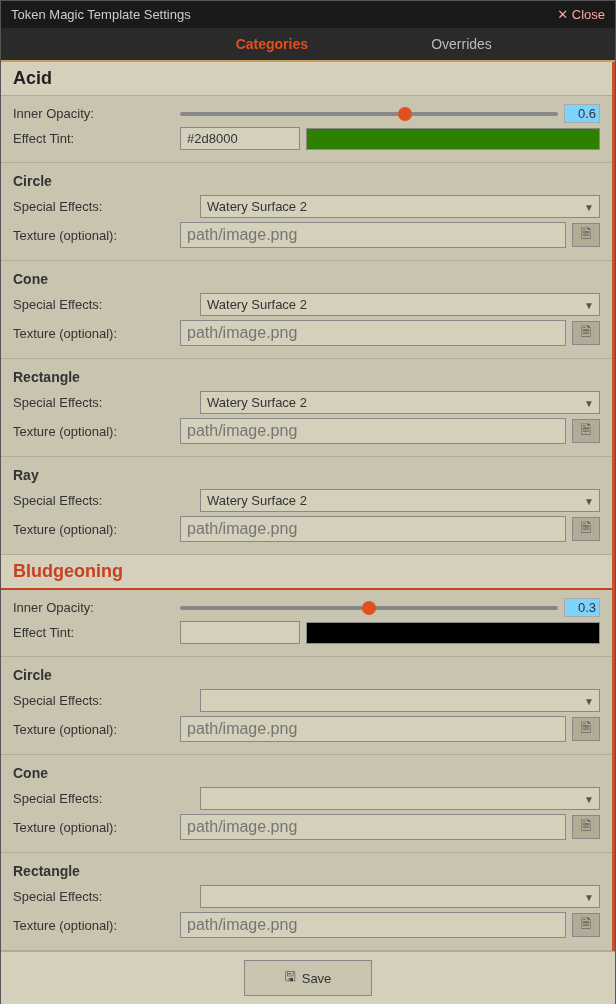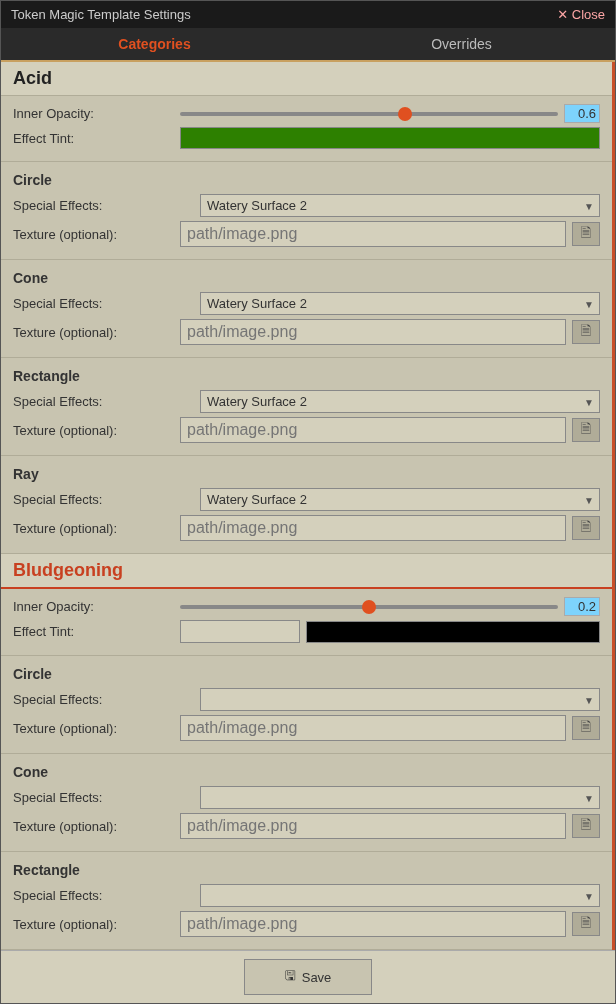--- a/index.html
+++ b/index.html
@@ -43,20 +43,21 @@
       text-align: center;
       padding: 8px 0;
       cursor: pointer;
       font-size: 14px;
       color: #aaa;
     }
     .tab.active {
       color: #e05020;
       font-weight: bold;
       background: #2a2a2a;
+      text-align: right;
     }
     .tab.inactive {
       color: #bbb;
     }
     .content {
       flex: 1;
       overflow-y: auto;
       padding: 0;
       border-right: 3px solid #c8502a;
     }
@@ -244,20 +245,21 @@
           <div class="slider-container">
             <input type="range" min="0" max="1" step="0.1" value="0.6" style="">
           </div>
           <span class="slider-value">0.6</span>
         </div>
       </div>
 
       <div class="row">
         <span class="row-label">Effect Tint:</span>
         <div class="row-controls">
+          <input type="text" class="tint-input" value="#2d8000" style="">
           <div class="tint-color-box" style="background:#2d8000;"></div>
         </div>
       </div>
     </div>
 
     <div class="section-block">
       <div class="subsection-header">
         <span>Circle</span>
       </div>
       <div class="row">
@@ -356,21 +358,21 @@
       <span>Bludgeoning</span>
     </div>
     <div class="section-block">
 
       <div class="row">
         <span class="row-label">Inner Opacity:</span>
         <div class="row-controls">
           <div class="slider-container">
             <input type="range" min="0" max="1" step="0.1" value="0.5" style="">
           </div>
-          <span class="slider-value">0.2</span>
+          <span class="slider-value">0.3</span>
         </div>
       </div>
 
       <div class="row">
         <span class="row-label">Effect Tint:</span>
         <div class="row-controls">
           <input type="text" class="tint-input" value="" style="">
           <div class="tint-color-box" style="background:#000000;"></div>
         </div>
       </div>

